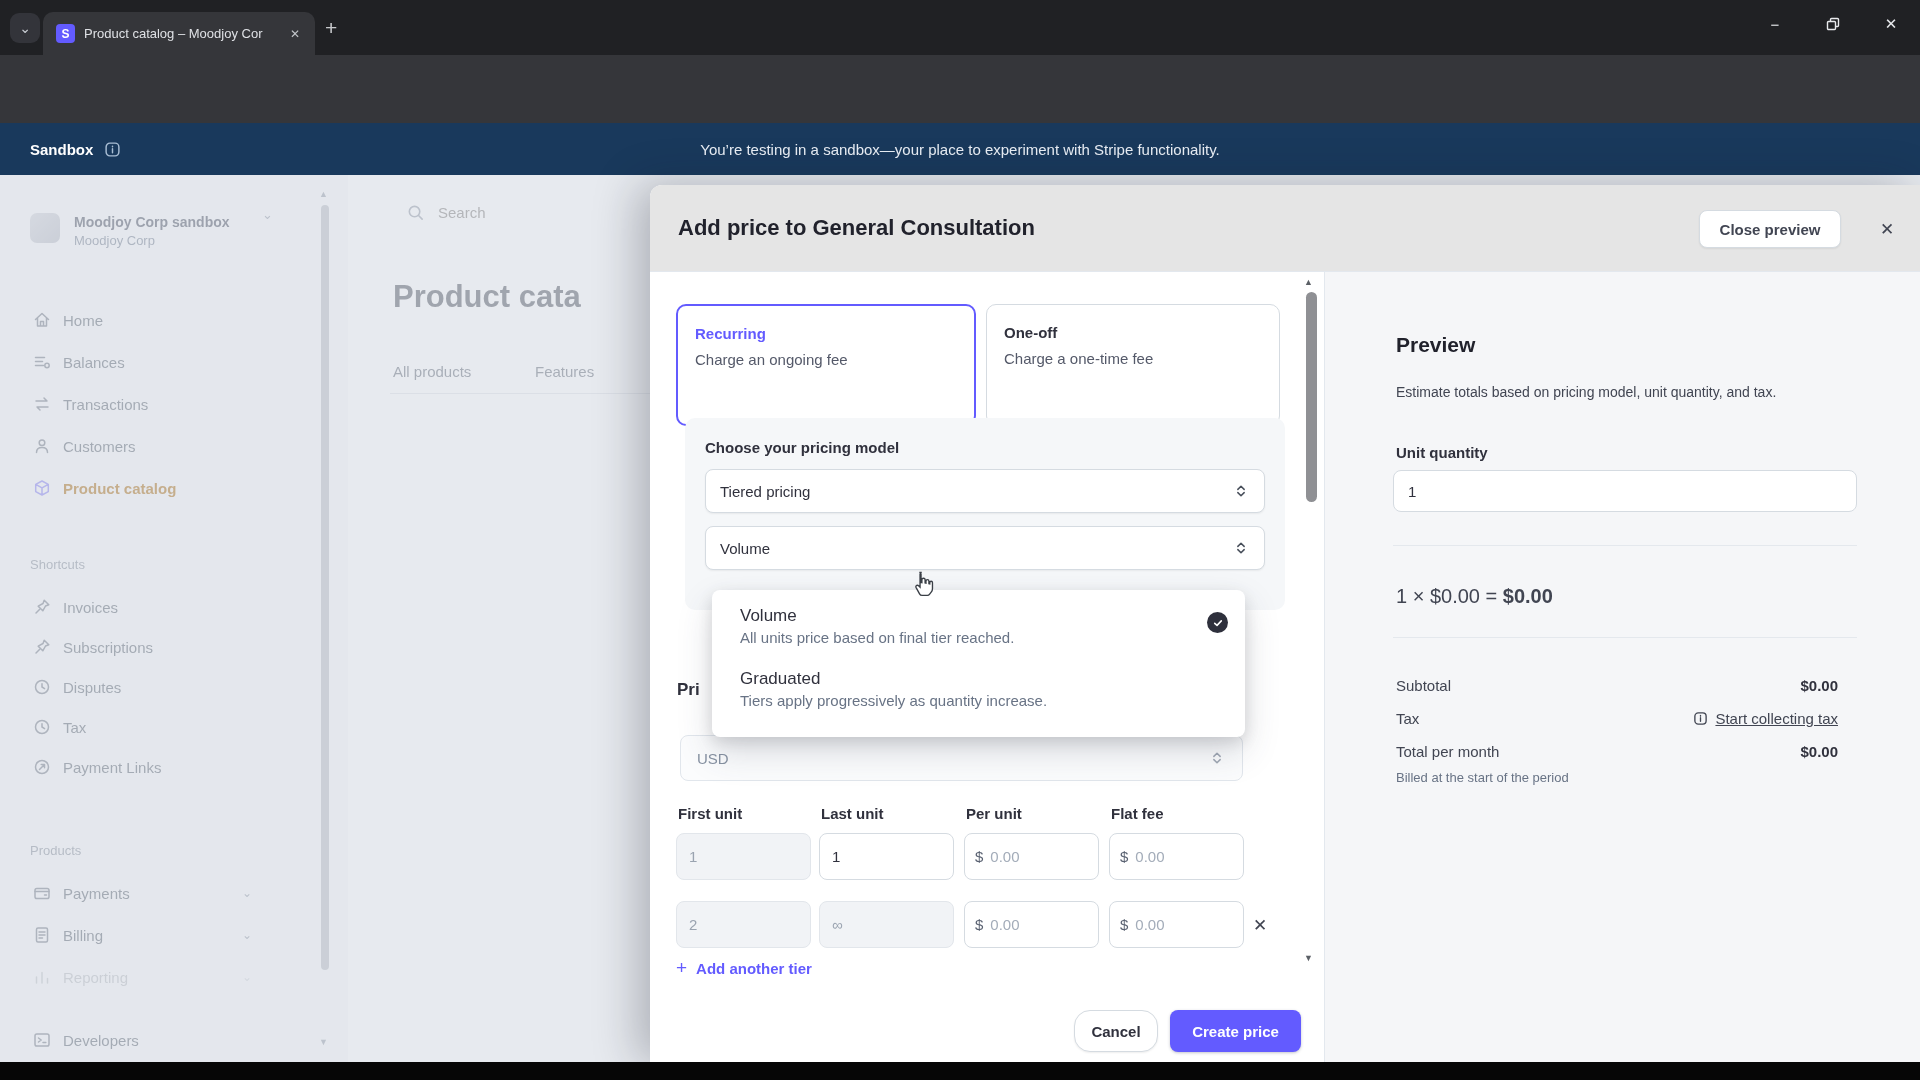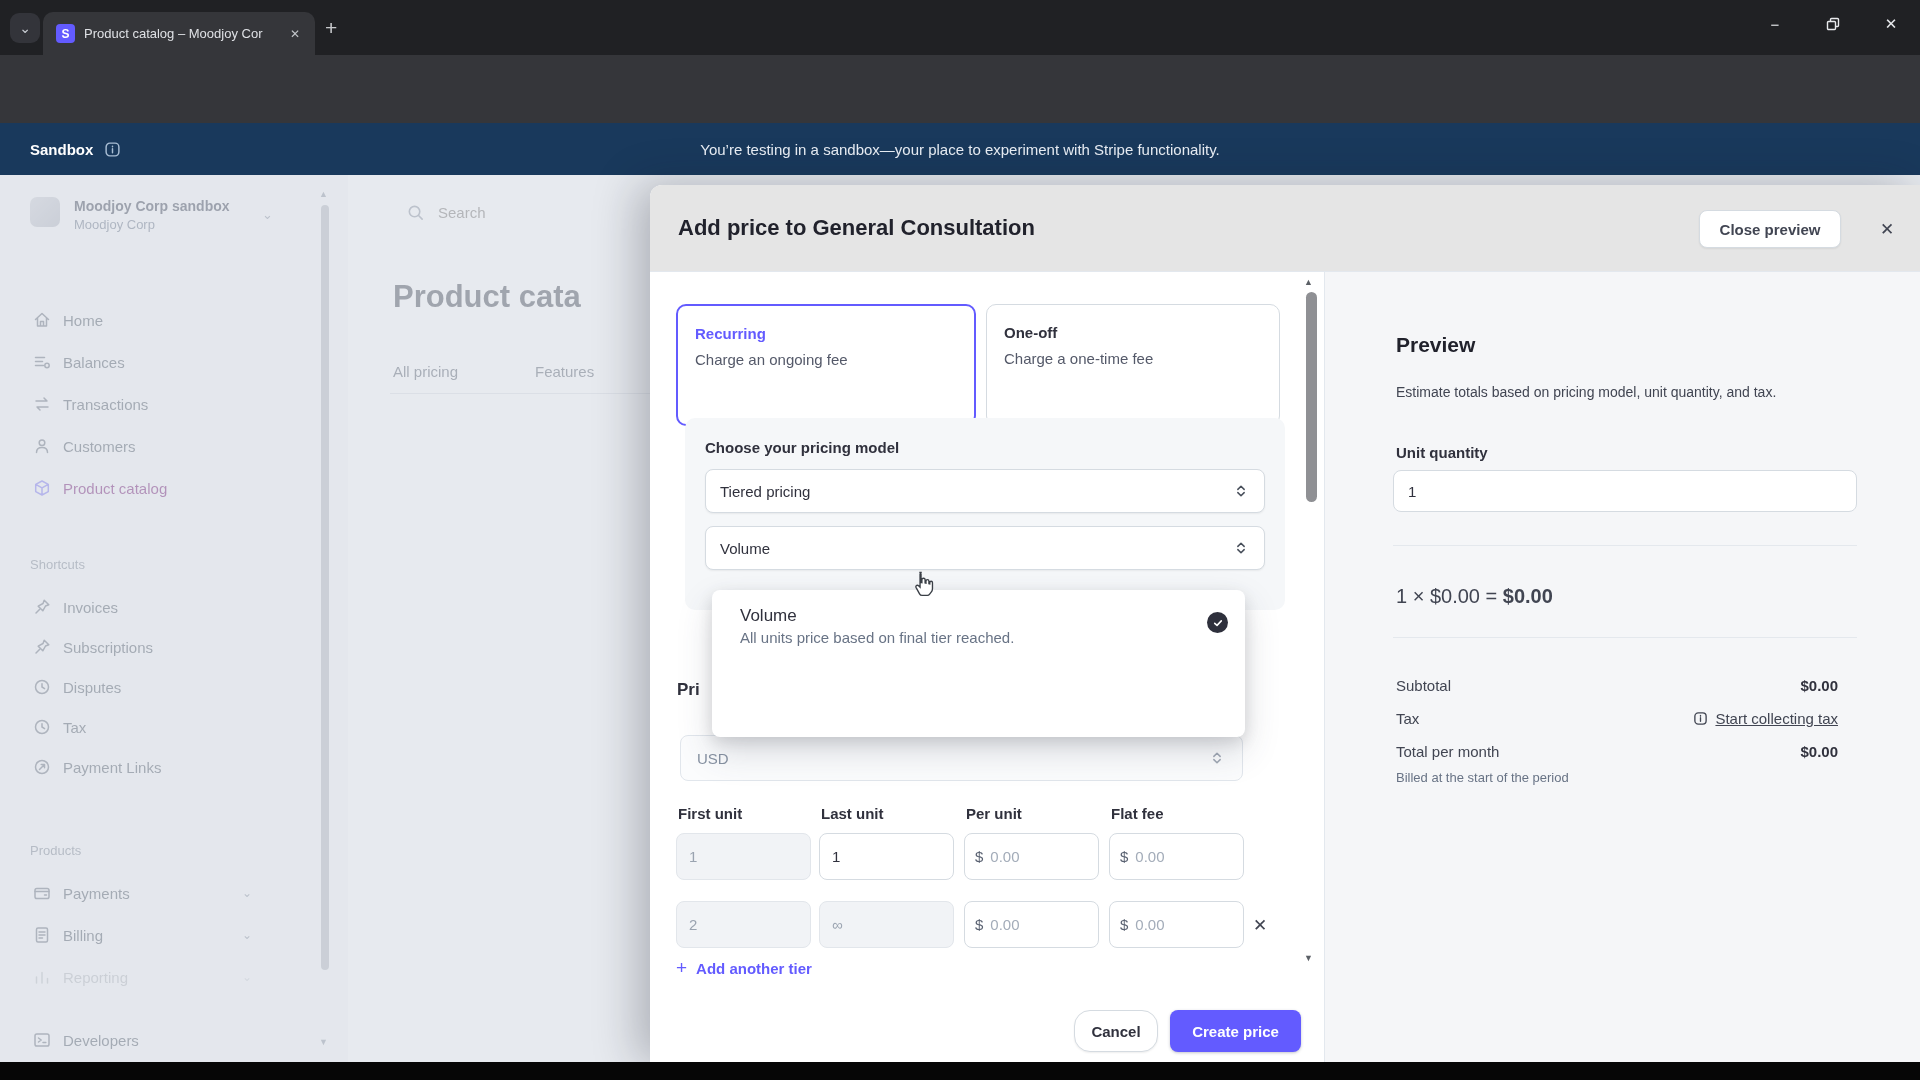--- a/index.html
+++ b/index.html
@@ -38,28 +38,28 @@
   .banner-label { left:30px; top:0; height:52px; display:flex; align-items:center; gap:11px; color:#fff;
     font-size:15px; font-weight:bold; }
   .banner-msg { left:0; top:0; width:1920px; height:52px; display:flex; align-items:center; justify-content:center;
     color:#e9eef5; font-size:15px; }
   .banner-btn { left:1660px; top:131px; width:166px; height:37px; border-radius:6px; background:#635bff;
     color:#fff; font-size:14px; font-weight:bold; display:flex; align-items:center; justify-content:center; border:none; }
 
   
   #app { left:0; top:175px; width:1920px; height:887px; background:#f6f8fa; overflow:hidden; }
   #sidebar { left:0; top:0; width:348px; height:887px; background:#eef1f4; }
-  .org-row { left:30px; top:22px; display:flex; gap:14px; }
+  .org-row { left:30px; top:38px; display:flex; gap:14px; }
   .org-avatar { width:30px; height:30px; border-radius:7px; background:linear-gradient(135deg,#c9cdd6,#aeb4c0); }
   .org-name { font-size:14px; font-weight:bold; color:#3c4557; line-height:19px; }
   .org-sub { font-size:13px; color:#68758a; line-height:18px; }
   .org-chev { left:262px; top:32px; color:#8a94a4; font-size:13px; }
   .side-item { left:0; top:0; width:300px; height:40px; display:flex; align-items:center; gap:11px; padding-left:32px;
     font-size:15px; color:#4f5b69; }
-  .side-item.active { color:#701a75; font-weight:normal; }
+  .side-item.active { color:#a16207; font-weight:bold; }
   .side-section { padding-left:30px; font-size:13px; color:#7b8594; }
   .side-chev { margin-left:auto; margin-right:58px; color:#8a94a4; font-size:12px; }
   .sb-scroll-up { left:319px; top:14px; color:#8d97a5; font-size:9px; }
   .sb-scroll-thumb { left:321px; top:30px; width:8px; height:765px; border-radius:4px; background:#aeb5bf; }
   .sb-scroll-down { left:319px; top:862px; color:#8d97a5; font-size:9px; }
 
   #content-bg { left:348px; top:0; width:1572px; height:887px; background:#f6f8fa; }
   .search-row { left:58px; top:28px; display:flex; align-items:center; gap:13px; color:#8a93a2; }
   .search-text { font-size:15px; color:#8a93a2; background:transparent; border:none; outline:none; width:160px; }
   .page-title { left:45px; top:104px; font-size:31px; font-weight:bold; color:#454b57; }
@@ -347,21 +347,21 @@
 
     <div class="abs" id="content-bg">
       <div class="abs search-row">
         <svg width="19" height="19" viewBox="0 0 20 20" fill="none" stroke="#8a93a2" stroke-width="1.7" stroke-linecap="round">
           <circle cx="9" cy="9" r="5.5"></circle>
             <path d="M13.2 13.2 L17 17"></path>
         </svg>
         <input class="search-text" placeholder="Search" style="">
       </div>
       <div class="abs page-title">Product cata</div>
-      <div class="abs bg-tab" style="left:45px">All pricing</div>
+      <div class="abs bg-tab" style="left:45px">All products</div>
       <div class="abs bg-tab" style="left:187px">Features</div>
       <div class="abs bg-tab-line"></div>
     </div>
 
     <div class="abs" id="dim" style="left:0;top:0"></div>
   </div>
 
   <div class="abs" id="modal">
     <div class="abs m-header">
       <div class="abs m-title">Add price to General Consultation</div>
@@ -480,20 +480,24 @@
     <div class="abs dropdown">
       <div class="dd-opt">
         <div class="dd-label">Volume</div>
         <div class="dd-desc">All units price based on final tier reached.</div>
         <div class="dd-check">
           <svg width="12" height="12" viewBox="0 0 20 20" fill="none" stroke="#fff" stroke-width="2.6" stroke-linecap="round" stroke-linejoin="round">
               <path d="M4.5 10.5 L8.4 14 L15.5 6.5"></path>
             </svg>
         </div>
       </div>
+      <div class="dd-opt" style="margin-top:10px">
+        <div class="dd-label">Graduated</div>
+        <div class="dd-desc">Tiers apply progressively as quantity increase.</div>
+      </div>
     </div>
   </div>
 
   <svg class="abs" id="cursor" width="30" height="32" viewBox="0 0 24 26">
     <path d="M9 3.5 c0.8 0 1.4 0.6 1.4 1.4 v6.9 l0.7 0.1 V9.6 c0-0.8 0.6-1.3 1.3-1.3 s1.3 0.5 1.3 1.3 v2.6 l0.7 0.1 v-1.6 c0-0.7 0.5-1.2 1.2-1.2 s1.2 0.5 1.2 1.2 v2.1 l0.7 0.1 v-1 c0-0.7 0.5-1.1 1.1-1.1 0.7 0 1.1 0.5 1.1 1.2 v4.6 c0 1.1-0.3 2-0.9 2.8 l-1.4 1.9 c-0.4 0.6-1.1 1-1.9 1 h-4.2 c-0.9 0-1.7-0.5-2.1-1.3 l-2.9-5.3 c-0.3-0.6 0-1.3 0.6-1.6 0.5-0.2 1.1-0.1 1.5 0.3 l1.2 1.2 V4.9 c0-0.8 0.6-1.4 1.4-1.4 z" fill="#ffffff" stroke="#3a3f46" stroke-width="1.1"></path>
   </svg>
 
   <div class="abs" id="bottom-strip"></div>
 </div>
 

